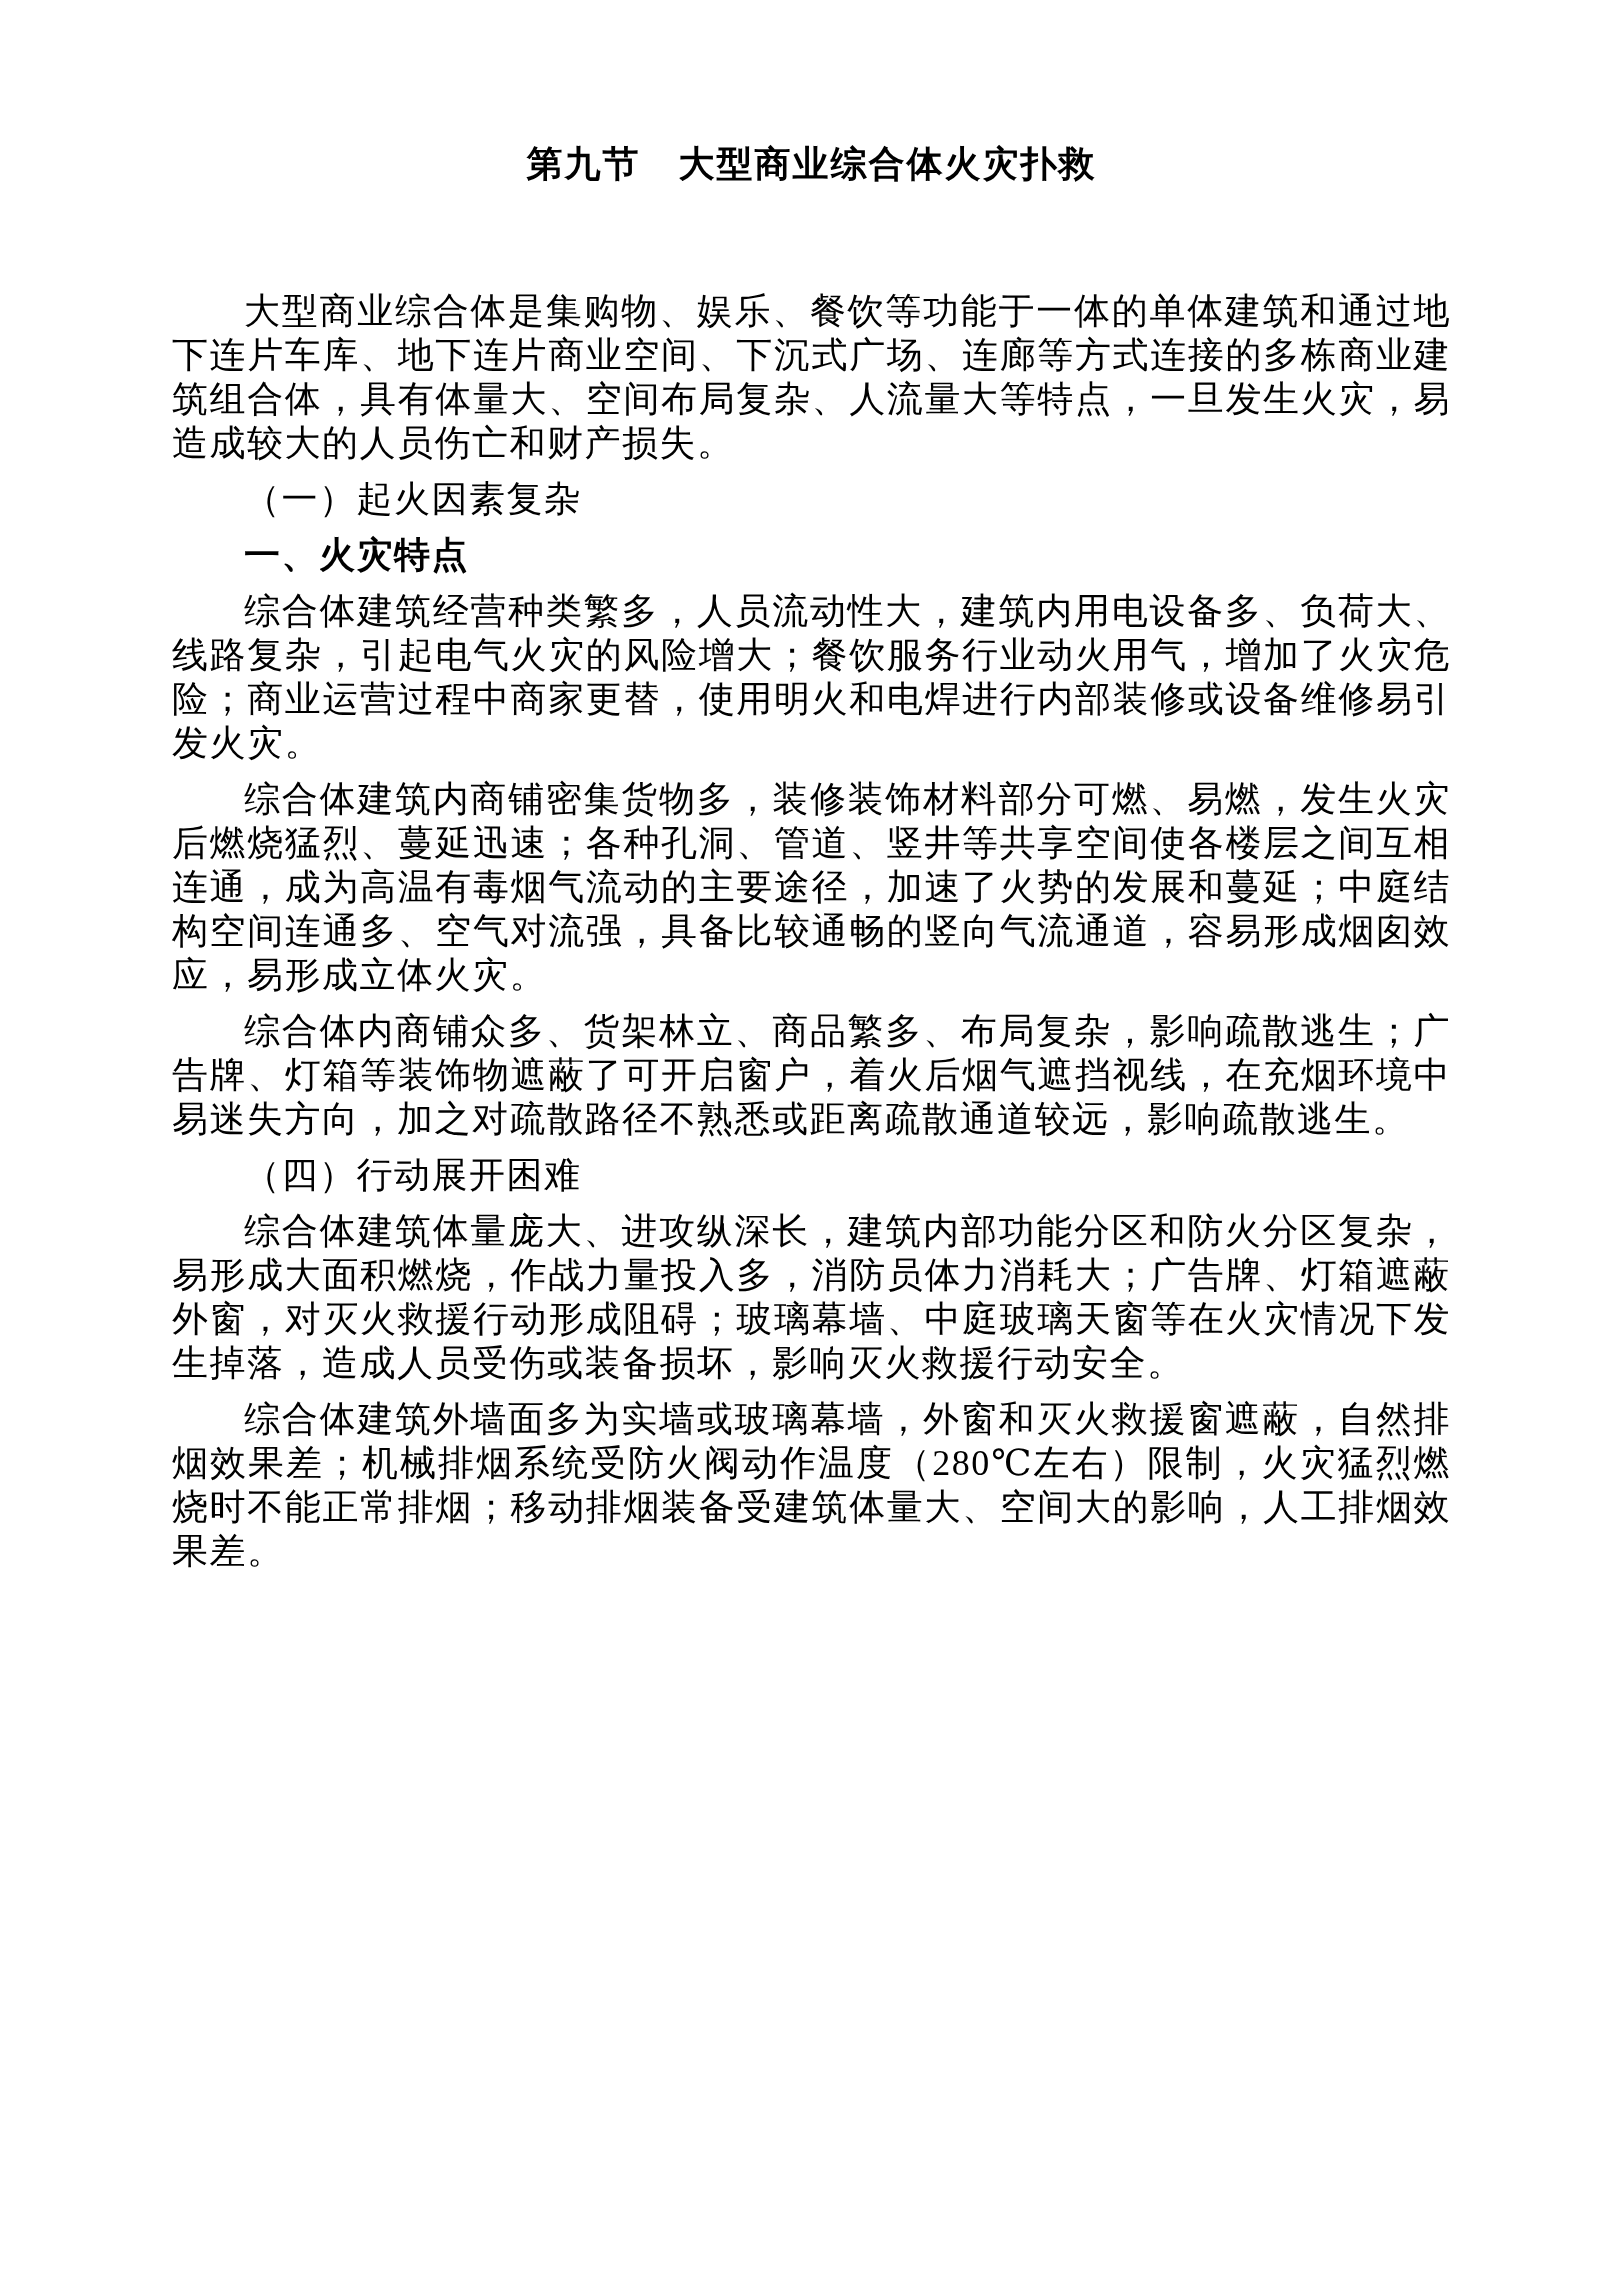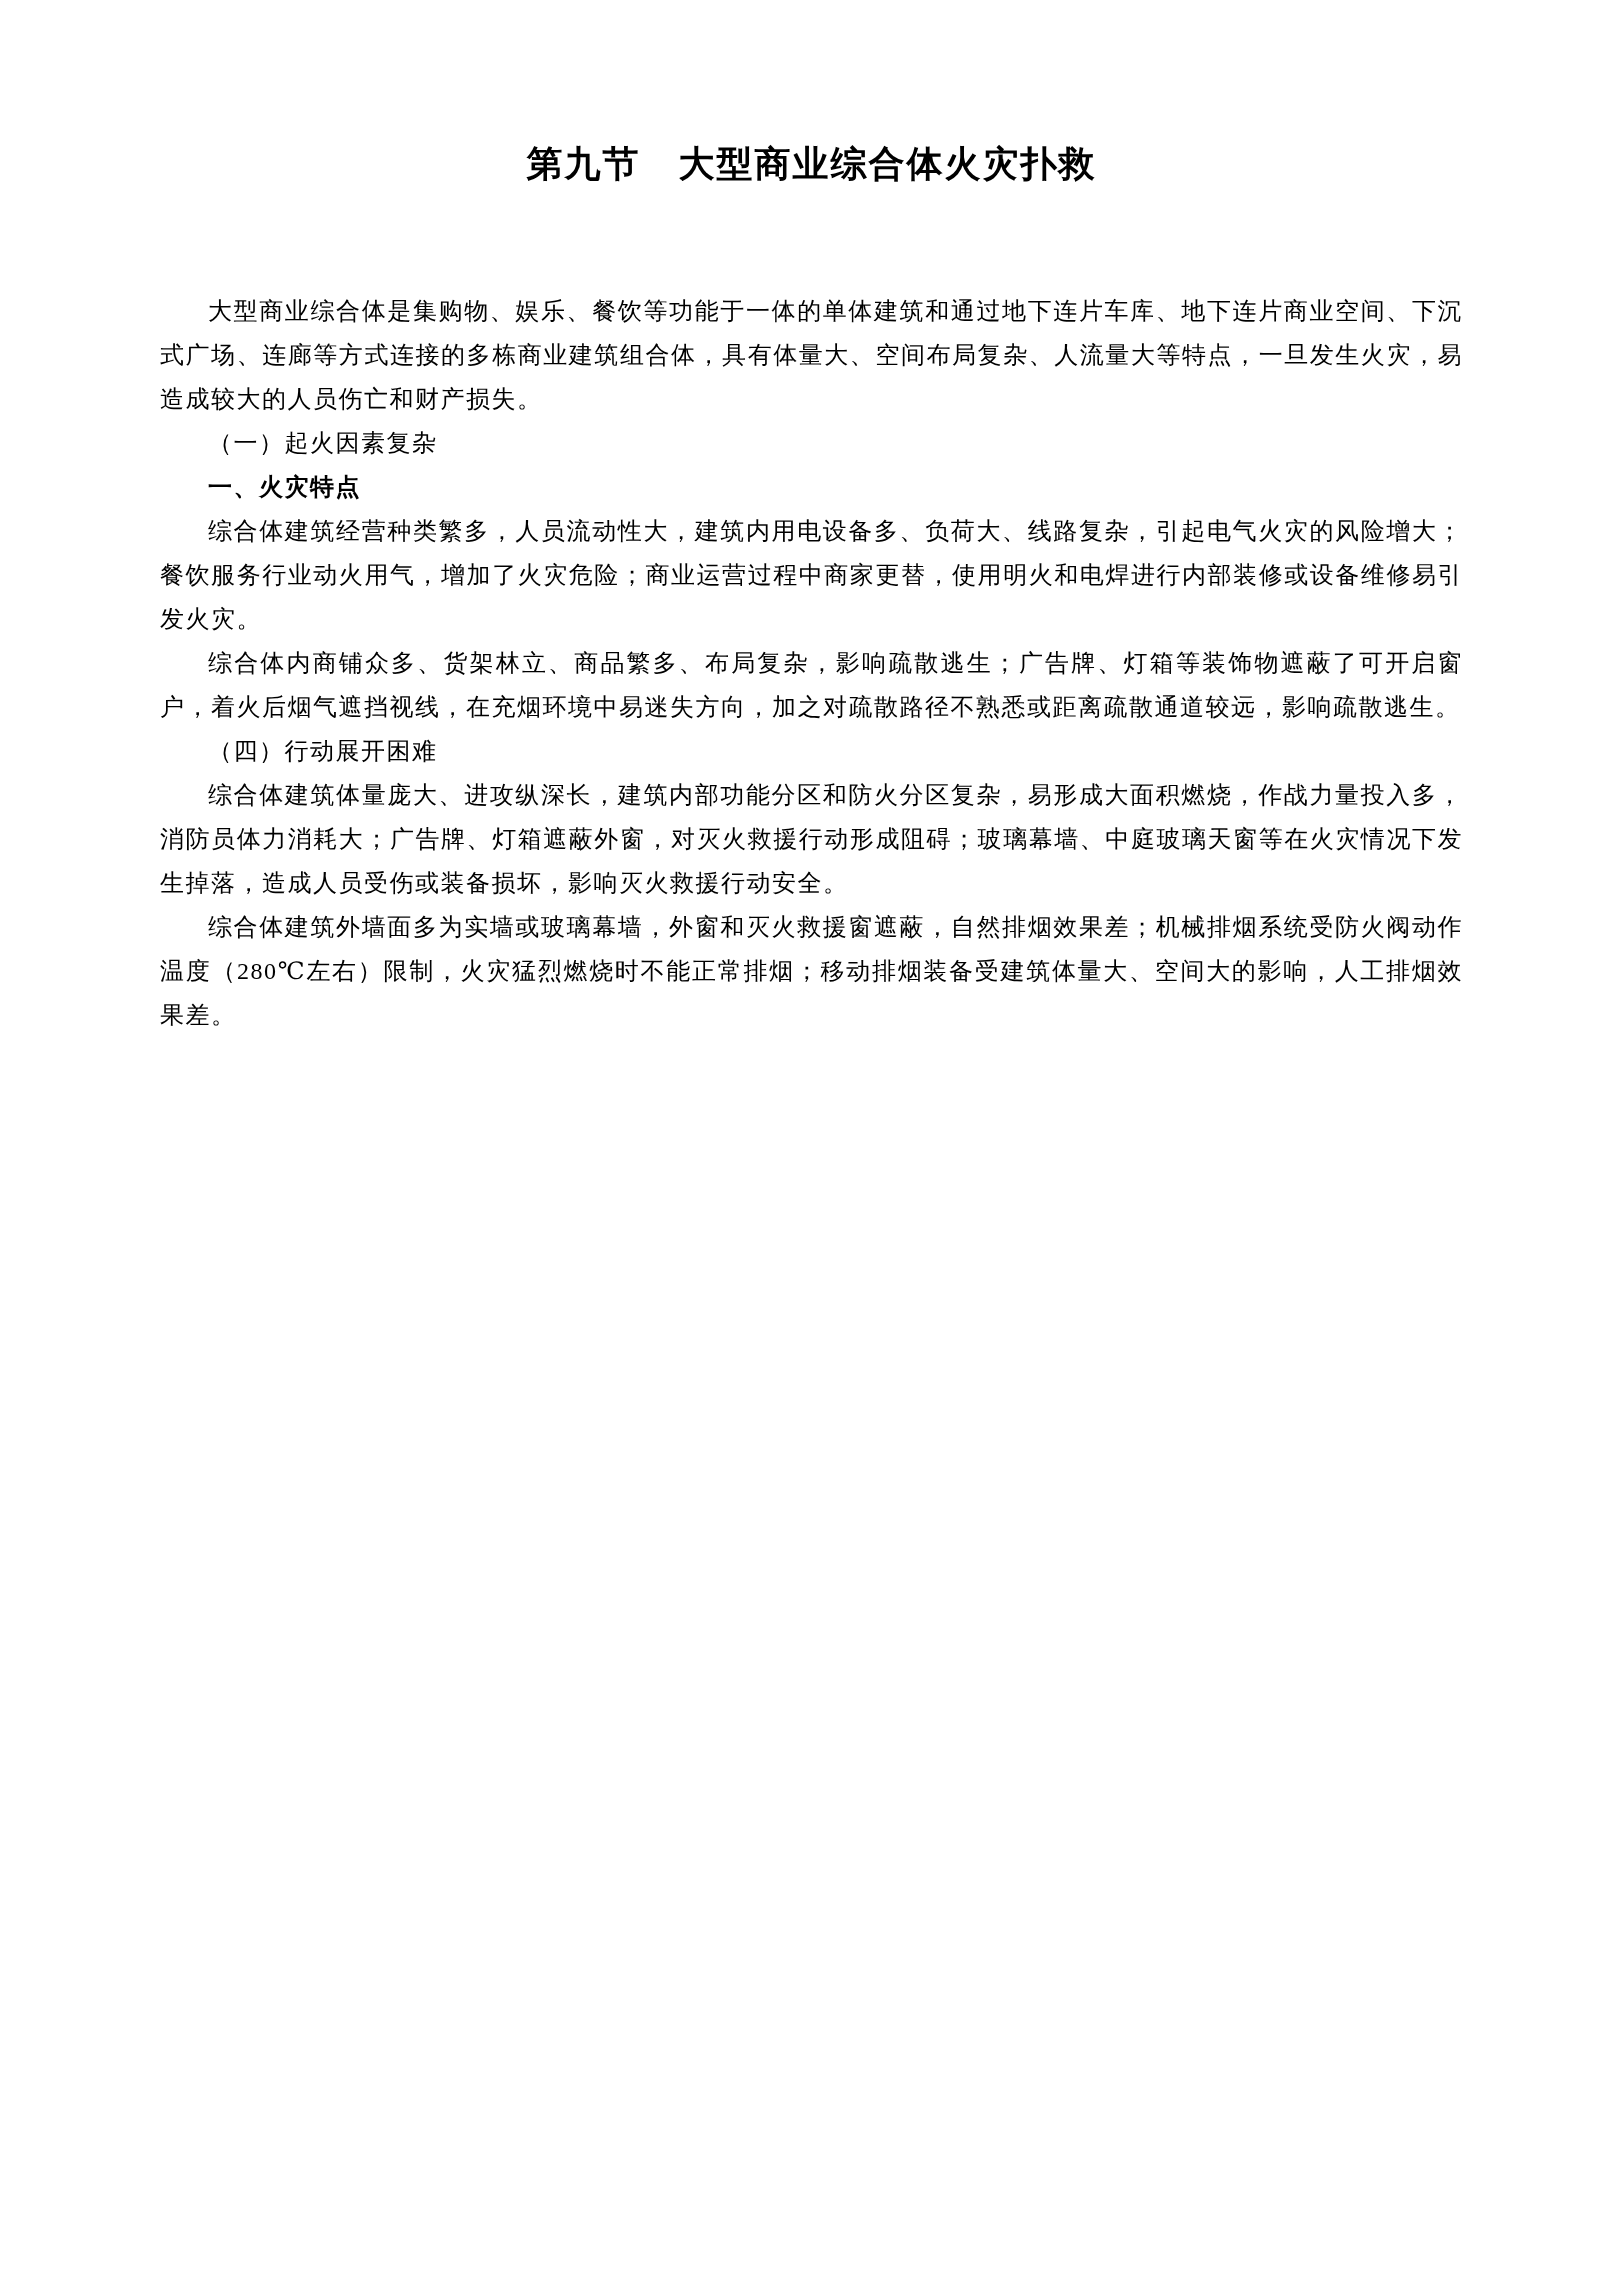--- a/index.html
+++ b/index.html
@@ -21,24 +21,24 @@
       overflow: hidden;
     }
     .doc-title {
       font-size: 36px;
       font-weight: bold;
       text-align: center;
       letter-spacing: 2px;
       margin: 0 0 100px 0;
     }
     .para {
-      font-size: 24px;
+      font-size: 36px;
       line-height: 44px;
       letter-spacing: 1.5px;
-      margin: 0;
+      margin: 12px;
       text-indent: 2em;
       text-align: justify;
     }
     .para.bold {
       font-weight: bold;
     }
   </style>
 </head>
 <body>
 
@@ -46,20 +46,21 @@
 
   <h1 class="doc-title">第九节　大型商业综合体火灾扑救</h1>
 
   <p class="para">大型商业综合体是集购物、娱乐、餐饮等功能于一体的单体建筑和通过地下连片车库、地下连片商业空间、下沉式广场、连廊等方式连接的多栋商业建筑组合体，具有体量大、空间布局复杂、人流量大等特点，一旦发生火灾，易造成较大的人员伤亡和财产损失。</p>
 
   <p class="para">（一）起火因素复杂</p>
 
   <p class="para bold">一、火灾特点</p>
   <p class="para">综合体建筑经营种类繁多，人员流动性大，建筑内用电设备多、负荷大、线路复杂，引起电气火灾的风险增大；餐饮服务行业动火用气，增加了火灾危险；商业运营过程中商家更替，使用明火和电焊进行内部装修或设备维修易引发火灾。</p>
 
+  <p class="para">综合体建筑内商铺密集货物多，装修装饰材料部分可燃、易燃，发生火灾后燃烧猛烈、蔓延迅速；各种孔洞、管道、竖井等共享空间使各楼层之间互相连通，成为高温有毒烟气流动的主要途径，加速了火势的发展和蔓延；中庭结构空间连通多、空气对流强，具备比较通畅的竖向气流通道，容易形成烟囱效应，易形成立体火灾。</p>
 
   <p class="para">综合体内商铺众多、货架林立、商品繁多、布局复杂，影响疏散逃生；广告牌、灯箱等装饰物遮蔽了可开启窗户，着火后烟气遮挡视线，在充烟环境中易迷失方向，加之对疏散路径不熟悉或距离疏散通道较远，影响疏散逃生。</p>
 
   <p class="para">（四）行动展开困难</p>
   <p class="para">综合体建筑体量庞大、进攻纵深长，建筑内部功能分区和防火分区复杂，易形成大面积燃烧，作战力量投入多，消防员体力消耗大；广告牌、灯箱遮蔽外窗，对灭火救援行动形成阻碍；玻璃幕墙、中庭玻璃天窗等在火灾情况下发生掉落，造成人员受伤或装备损坏，影响灭火救援行动安全。</p>
 
   <p class="para">综合体建筑外墙面多为实墙或玻璃幕墙，外窗和灭火救援窗遮蔽，自然排烟效果差；机械排烟系统受防火阀动作温度（280℃左右）限制，火灾猛烈燃烧时不能正常排烟；移动排烟装备受建筑体量大、空间大的影响，人工排烟效果差。</p>
 
 </div>
 

